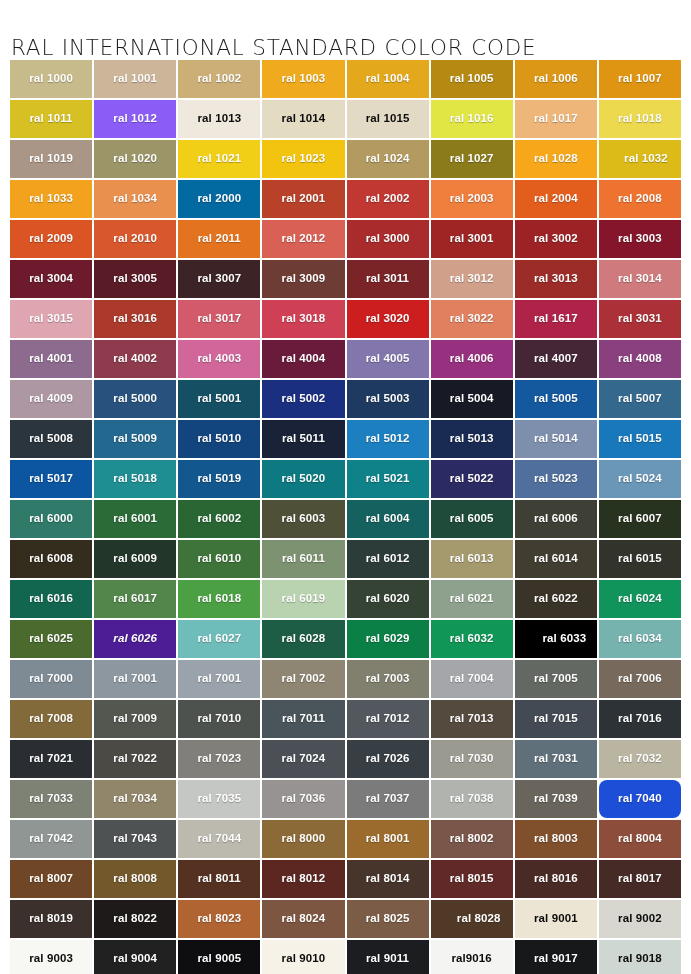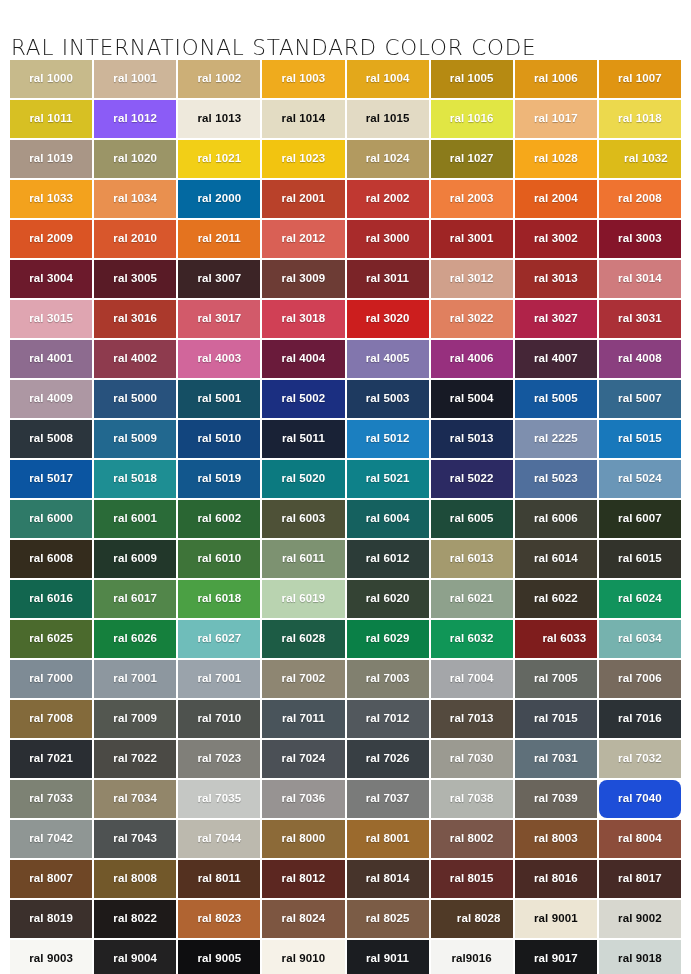--- a/index.html
+++ b/index.html
@@ -234,21 +234,21 @@
       <div class="swatch light-text" style="background-color: rgb(208, 64, 85);">
         <span class="swatch-label">ral 3018</span>
       </div>
       <div class="swatch light-text" style="background-color: rgb(204, 30, 30);">
         <span class="swatch-label">ral 3020</span>
       </div>
       <div class="swatch light-text" style="background-color: rgb(224, 128, 95);">
         <span class="swatch-label">ral 3022</span>
       </div>
       <div class="swatch light-text" style="background-color: rgb(176, 35, 73);">
-        <span class="swatch-label">ral 3027</span>
+        <span class="swatch-label">ral 1617</span>
       </div>
       <div class="swatch light-text" style="background-color: rgb(171, 48, 55);">
         <span class="swatch-label">ral 3031</span>
       </div>
       <div class="swatch light-text" style="background-color: rgb(141, 107, 143);">
         <span class="swatch-label">ral 4001</span>
       </div>
       <div class="swatch light-text" style="background-color: rgb(142, 59, 78);">
         <span class="swatch-label">ral 4002</span>
       </div>
@@ -306,21 +306,21 @@
       <div class="swatch light-text" style="background-color: rgb(25, 34, 54);">
         <span class="swatch-label">ral 5011</span>
       </div>
       <div class="swatch light-text" style="background-color: rgb(27, 127, 192);">
         <span class="swatch-label">ral 5012</span>
       </div>
       <div class="swatch light-text" style="background-color: rgb(26, 43, 83);">
         <span class="swatch-label">ral 5013</span>
       </div>
       <div class="swatch light-text" style="background-color: rgb(126, 143, 174);">
-        <span class="swatch-label">ral 2225</span>
+        <span class="swatch-label">ral 5014</span>
       </div>
       <div class="swatch light-text" style="background-color: rgb(24, 120, 187);">
         <span class="swatch-label">ral 5015</span>
       </div>
       <div class="swatch light-text" style="background-color: rgb(11, 85, 161);">
         <span class="swatch-label">ral 5017</span>
       </div>
       <div class="swatch light-text" style="background-color: rgb(30, 142, 147);">
         <span class="swatch-label">ral 5018</span>
       </div>
@@ -410,36 +410,36 @@
       </div>
       <div class="swatch light-text" style="background-color: rgb(58, 51, 39);">
         <span class="swatch-label">ral 6022</span>
       </div>
       <div class="swatch light-text" style="background-color: rgb(17, 147, 92);">
         <span class="swatch-label">ral 6024</span>
       </div>
       <div class="swatch light-text" style="background-color: rgb(75, 106, 45);">
         <span class="swatch-label">ral 6025</span>
       </div>
-      <div class="swatch light-text" style="background-color: #15803d;">
+      <div class="swatch light-text" style="background-color: #4c1d95; font-style: italic;">
         <span class="swatch-label">ral 6026</span>
       </div>
       <div class="swatch light-text" style="background-color: rgb(111, 189, 186);">
         <span class="swatch-label">ral 6027</span>
       </div>
       <div class="swatch light-text" style="background-color: rgb(29, 92, 69);">
         <span class="swatch-label">ral 6028</span>
       </div>
       <div class="swatch light-text" style="background-color: rgb(10, 128, 71);">
         <span class="swatch-label">ral 6029</span>
       </div>
       <div class="swatch light-text" style="background-color: rgb(16, 150, 87);">
         <span class="swatch-label">ral 6032</span>
       </div>
-      <div class="swatch light-text" style="background-color: #7f1d1d; padding-left: 17px;">
+      <div class="swatch light-text" style="background-color: #000000; padding-left: 17px;">
         <span class="swatch-label">ral 6033</span>
       </div>
       <div class="swatch light-text" style="background-color: rgb(118, 178, 174);">
         <span class="swatch-label">ral 6034</span>
       </div>
       <div class="swatch light-text" style="background-color: rgb(126, 139, 149);">
         <span class="swatch-label">ral 7000</span>
       </div>
       <div class="swatch light-text" style="background-color: rgb(141, 151, 159);">
         <span class="swatch-label">ral 7001</span>

